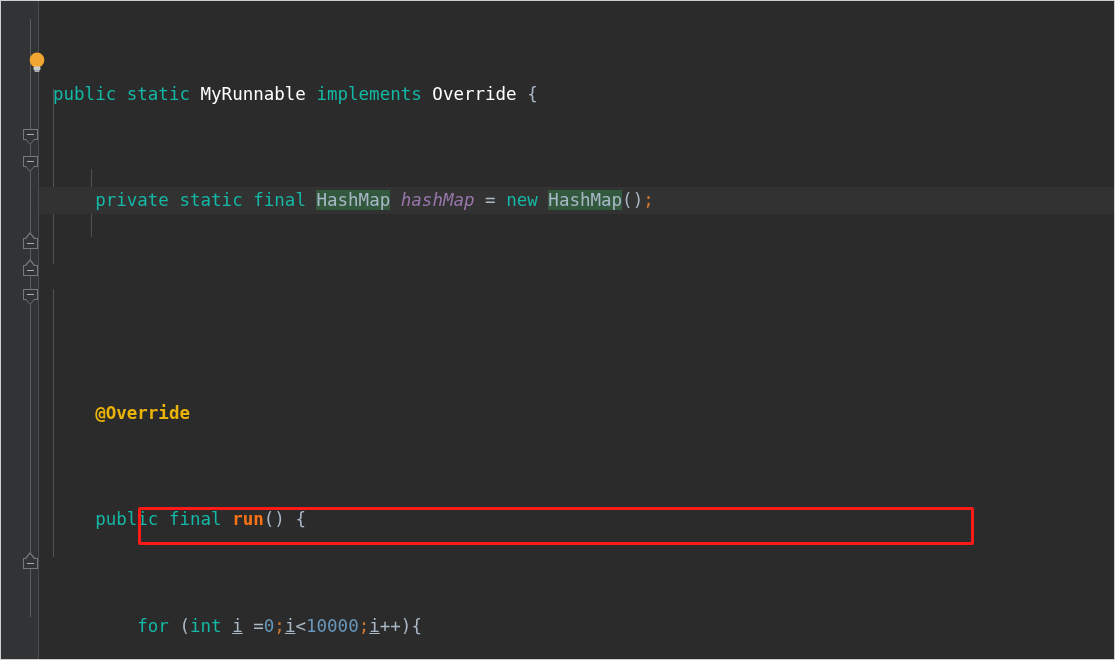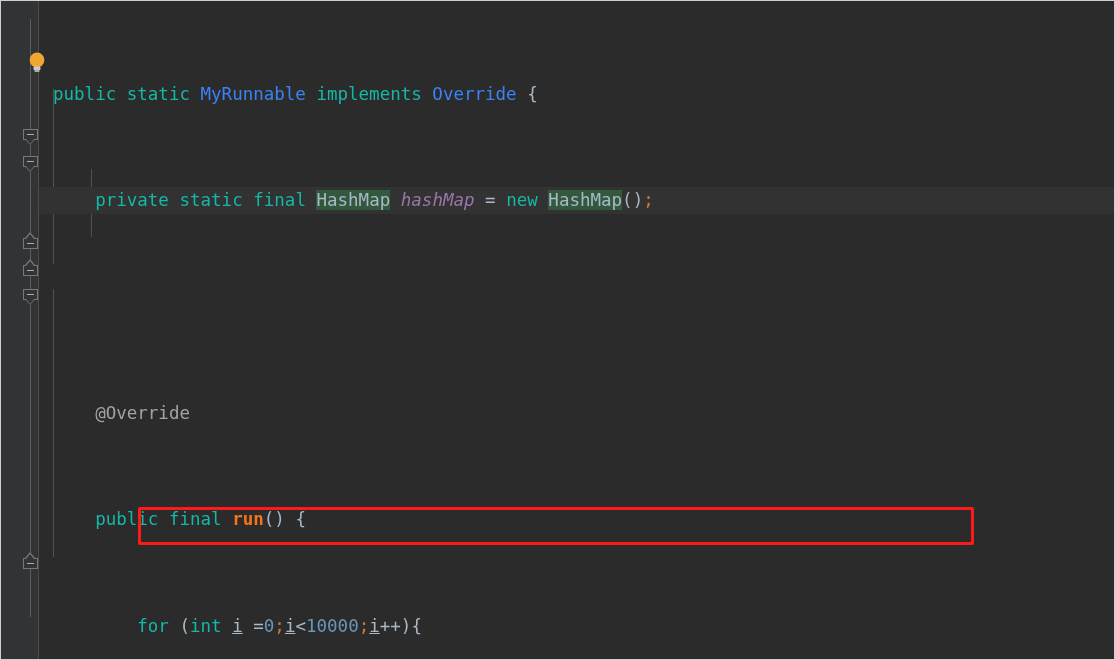--- a/index.html
+++ b/index.html
@@ -69,23 +69,23 @@
     font-size:17.5px;
     line-height:26.6px;
     white-space:pre;
     color:#a9b7c6;
   }
   .line{position:relative;height:26.6px;padding-left:14px;}
   .line.current{background:#323232;}
 
   
   .kw{color:#14b8a6;text-align:center;}
-  .cls{color:#3b82f6;}
+  .cls{color:#ffffff;}
   .fn-b{color:#f97316;font-weight:bold;}
-  .anno{color:#a3a3a3;}
+  .anno{color:#eab308;font-weight:bold;}
   .num{color:#6897bb;}
   .fld{color:#9876aa;font-style:italic;}
   .pn{color:#a9b7c6;}
   .semi{color:#cc7832;}
   .brace{color:#a9b7c6;}
   .uvar{text-decoration:underline;text-decoration-color:#a9b7c6;}
   .hl-green{background:#32593d;}
 
   
   .guide{position:absolute;width:1px;background:#4f5254;}

